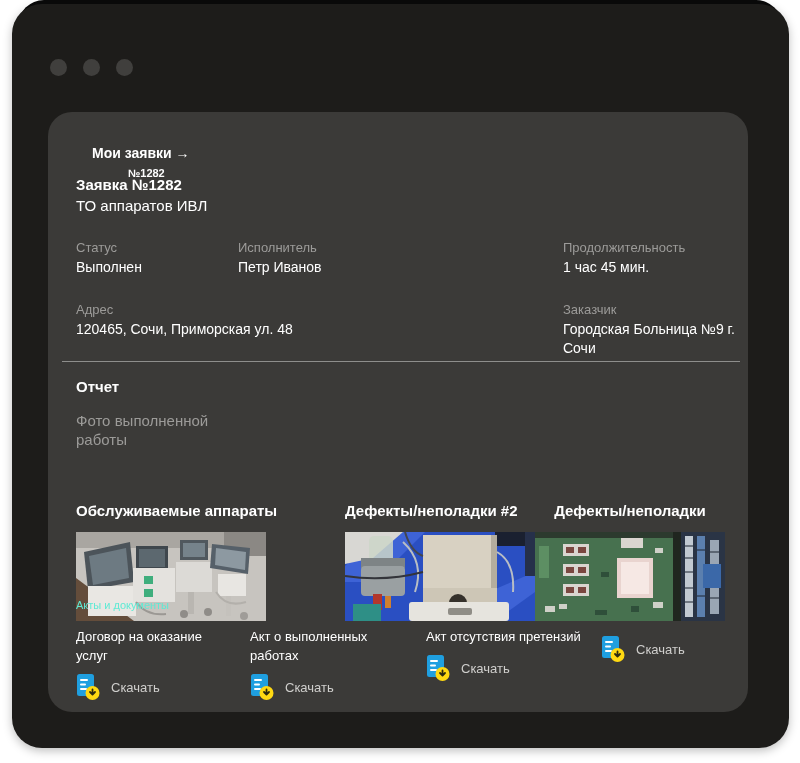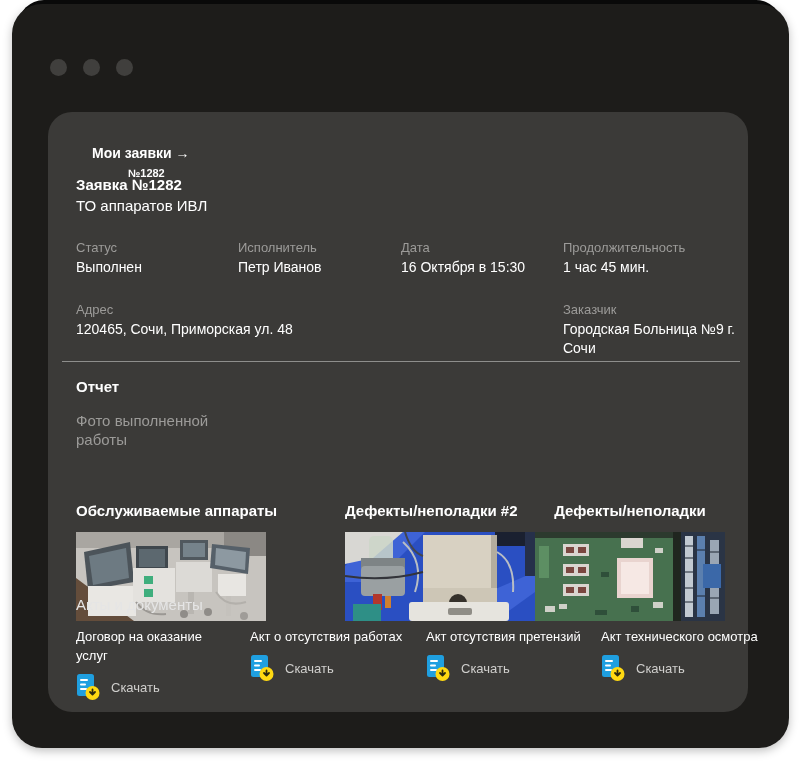--- a/index.html
+++ b/index.html
@@ -38,21 +38,21 @@
   .f4{left:515px;top:127px;}
   .f5{left:28px;top:189px;}
   .f6{left:515px;top:189px;width:182px;}
   .divider{position:absolute;left:14px;right:8px;top:249px;height:1px;background:#8e8e8c;}
   .report-heading{position:absolute;left:28px;top:265px;font-size:15px;font-weight:bold;line-height:20px;}
   .photos-label{position:absolute;left:28px;top:299px;width:165px;font-size:15px;line-height:19px;color:#9c9b99;}
   .photo-figure{position:absolute;top:348px;width:190px;margin-top:41px;}
   .pf1{left:28px;} .pf2{left:257px;padding-left:40px;} .pf3{left:487px;text-align:center;}
   .photo-caption{font-size:15px;font-weight:bold;line-height:20px;white-space:nowrap;}
   .photo-img{margin-top:11px;width:190px;height:89px;display:block;cursor:pointer;}
-  .docs-label{position:absolute;left:28px;top:483px;font-size:15px;line-height:20px;color:#e5e5e5;}
+  .docs-label{position:absolute;left:28px;top:483px;font-size:11px;line-height:20px;color:#5eead4;}
   .doc-item{position:absolute;top:515px;width:158px;}
   .d1{left:28px;} .d2{left:202px;} .d3{left:378px;} .d4{left:553px;}
   .doc-title{font-size:13px;line-height:19px;color:#ffffff;}
   .download-link{display:flex;align-items:center;gap:11px;margin-top:8px;cursor:pointer;}
   .download-label{font-size:13px;color:#cfcecc;}
   .doc-icon{width:24px;height:28px;flex:0 0 auto;}
 </style>
 </head>
 <body>
 
@@ -77,24 +77,20 @@
       <div class="page-subtitle">ТО аппаратов ИВЛ</div>
     </div>
 
     <div class="field f1">
       <div class="field-label">Статус</div>
       <div class="field-value">Выполнен</div>
     </div>
     <div class="field f2">
       <div class="field-label">Исполнитель</div>
       <div class="field-value">Петр Иванов</div>
-    </div>
-    <div class="field f3">
-      <div class="field-label">Дата</div>
-      <div class="field-value">16 Октября в 15:30</div>
     </div>
     <div class="field f4">
       <div class="field-label">Продолжительность</div>
       <div class="field-value">1 час 45 мин.</div>
     </div>
     <div class="field f5">
       <div class="field-label">Адрес</div>
       <div class="field-value">120465, Сочи, Приморская ул. 48</div>
     </div>
     <div class="field f6">
@@ -221,21 +217,21 @@
           <rect x="4" y="6" width="8" height="2" rx="1" fill="#ffffff"></rect>
           <rect x="4" y="10.5" width="6" height="2" rx="1" fill="#ffffff"></rect>
           <rect x="4" y="15" width="7" height="2" rx="1" fill="#ffffff"></rect>
           <circle cx="16.5" cy="20" r="7" fill="#ffd912"></circle>
           <path d="M16.5 16.5 v4.5 M14 19 l2.5 2.5 2.5,-2.5" stroke="#2b2a10" stroke-width="1.8" fill="none" stroke-linecap="round" stroke-linejoin="round"></path>
         </svg>
         <span class="download-label">Скачать</span>
       </div>
     </div>
     <div class="doc-item d2">
-      <div class="doc-title">Акт о отсутствия работах</div>
+      <div class="doc-title">Акт о выполненных работах</div>
       <div class="download-link">
         <svg class="doc-icon" viewBox="0 0 24 28">
           <rect x="1" y="1" width="17" height="22" rx="2.5" fill="#1f9fe0"></rect>
           <rect x="4" y="6" width="8" height="2" rx="1" fill="#ffffff"></rect>
           <rect x="4" y="10.5" width="6" height="2" rx="1" fill="#ffffff"></rect>
           <rect x="4" y="15" width="7" height="2" rx="1" fill="#ffffff"></rect>
           <circle cx="16.5" cy="20" r="7" fill="#ffd912"></circle>
           <path d="M16.5 16.5 v4.5 M14 19 l2.5 2.5 2.5,-2.5" stroke="#2b2a10" stroke-width="1.8" fill="none" stroke-linecap="round" stroke-linejoin="round"></path>
         </svg>
         <span class="download-label">Скачать</span>
@@ -249,21 +245,20 @@
           <rect x="4" y="6" width="8" height="2" rx="1" fill="#ffffff"></rect>
           <rect x="4" y="10.5" width="6" height="2" rx="1" fill="#ffffff"></rect>
           <rect x="4" y="15" width="7" height="2" rx="1" fill="#ffffff"></rect>
           <circle cx="16.5" cy="20" r="7" fill="#ffd912"></circle>
           <path d="M16.5 16.5 v4.5 M14 19 l2.5 2.5 2.5,-2.5" stroke="#2b2a10" stroke-width="1.8" fill="none" stroke-linecap="round" stroke-linejoin="round"></path>
         </svg>
         <span class="download-label">Скачать</span>
       </div>
     </div>
     <div class="doc-item d4">
-      <div class="doc-title">Акт технического осмотра</div>
       <div class="download-link">
         <svg class="doc-icon" viewBox="0 0 24 28">
           <rect x="1" y="1" width="17" height="22" rx="2.5" fill="#1f9fe0"></rect>
           <rect x="4" y="6" width="8" height="2" rx="1" fill="#ffffff"></rect>
           <rect x="4" y="10.5" width="6" height="2" rx="1" fill="#ffffff"></rect>
           <rect x="4" y="15" width="7" height="2" rx="1" fill="#ffffff"></rect>
           <circle cx="16.5" cy="20" r="7" fill="#ffd912"></circle>
           <path d="M16.5 16.5 v4.5 M14 19 l2.5 2.5 2.5,-2.5" stroke="#2b2a10" stroke-width="1.8" fill="none" stroke-linecap="round" stroke-linejoin="round"></path>
         </svg>
         <span class="download-label">Скачать</span>

